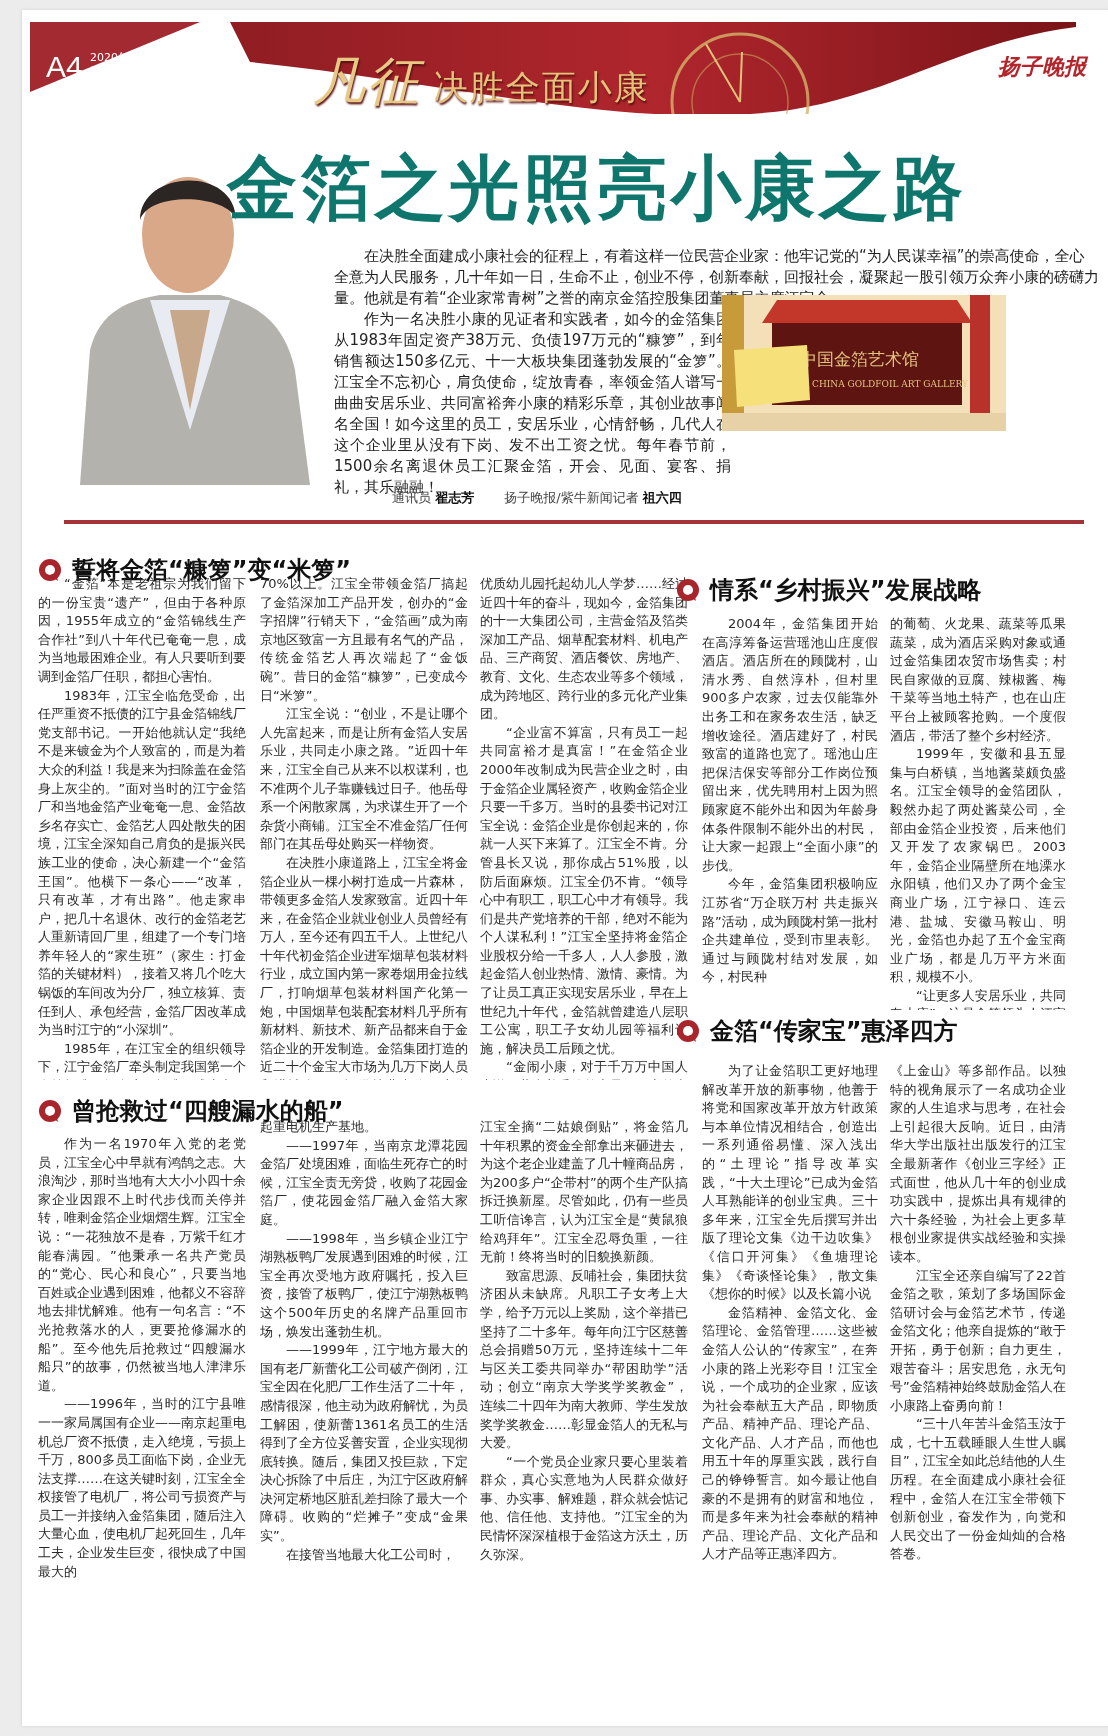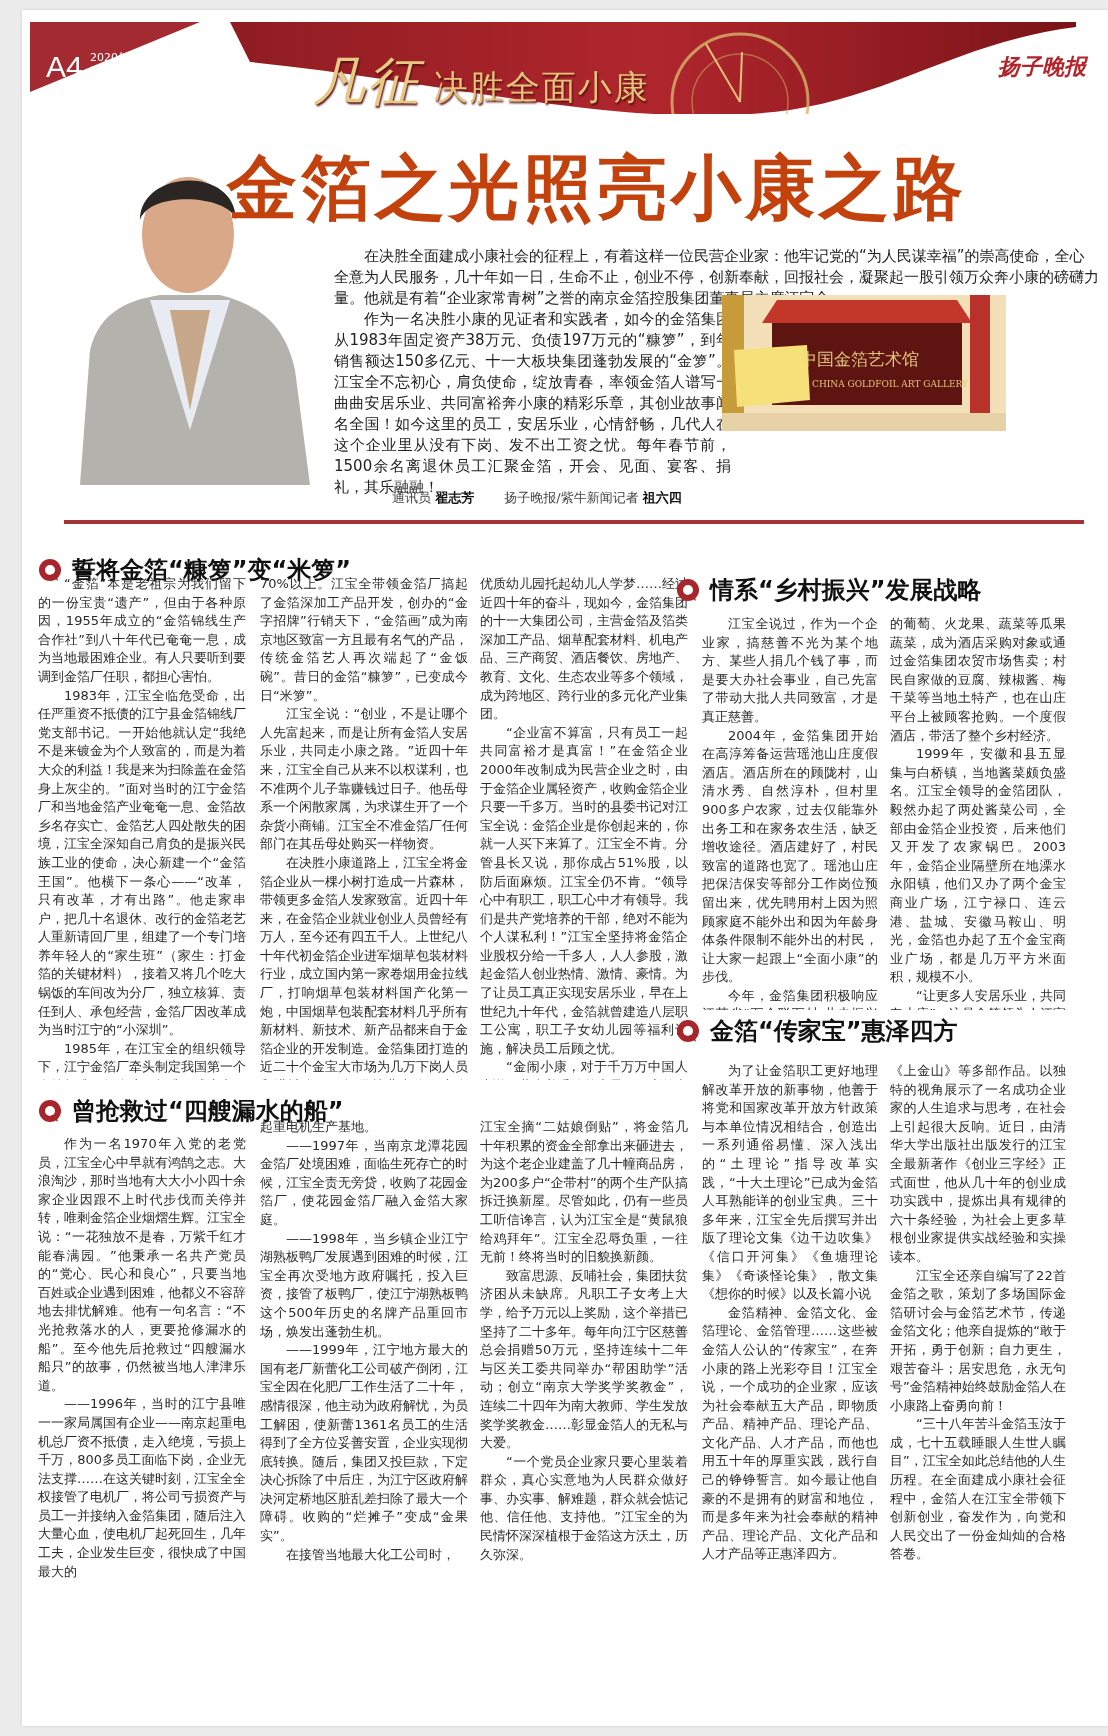--- a/index.html
+++ b/index.html
@@ -5,21 +5,21 @@
   html,body{margin:0;padding:0;}
   body{width:1108px;height:1736px;background:#ececec;position:relative;overflow:hidden;font-family:"DejaVu Sans",sans-serif;}
   .page{position:absolute;left:22px;top:10px;width:1086px;height:1716px;background:#fff;box-shadow:0 0 3px #ccc;}
   .banner{position:absolute;left:8px;top:12px;width:1046px;height:92px;}
   .banner svg{position:absolute;left:0;top:0;}
   .page-no{position:absolute;left:16px;top:28px;color:#fff;font-size:30px;font-family:"Liberation Sans",sans-serif;}
   .meta{position:absolute;left:60px;top:29px;color:#fff;font-size:11px;line-height:14px;font-family:"DejaVu Sans",sans-serif;}
   .slogan{position:absolute;left:283px;top:25px;color:#e4c27a;font-size:34px;font-family:"DejaVu Serif",serif;letter-spacing:2px;text-shadow:1px 2px 2px #5a1010;}
   .slogan .big{font-size:52px;font-style:italic;color:#e7c985;}
   .brand{position:absolute;right:-10px;top:30px;color:#b3242b;font-size:22px;font-family:"DejaVu Serif",serif;font-style:italic;font-weight:bold;}
-  .headline{position:absolute;left:205px;top:132px;font-size:70px;font-weight:bold;letter-spacing:4px;color:#c2410c;font-family:"DejaVu Sans",sans-serif;}
+  .headline{position:absolute;left:205px;top:132px;font-size:70px;font-weight:bold;letter-spacing:4px;color:#0f766e;font-family:"DejaVu Sans",sans-serif;}
   .portrait{position:absolute;left:38px;top:100px;width:262px;height:375px;}
   .lead{position:absolute;left:312px;top:236px;width:765px;font-size:15px;line-height:21px;color:#222;}
   .lead p{margin:0;text-indent:2em;}
   .lead2{position:absolute;left:312px;top:299px;width:397px;font-size:15px;line-height:21px;color:#222;text-align:justify;}
   .lead2 p{margin:0;text-indent:2em;}
   .byline{position:absolute;left:370px;top:479px;font-size:13px;color:#444;}
   .byline b{color:#111;margin-right:26px;margin-top:48px;}
   .photo{position:absolute;left:700px;top:285px;width:284px;height:144px;}
   .rule{position:absolute;left:42px;top:510px;width:1020px;height:4px;background:#a33337;}
   .sec-head{position:absolute;display:flex;align-items:center;font-size:24px;font-weight:bold;color:#111;}
@@ -130,21 +130,20 @@
 
   <div class="sec-head" style="left:654px;top:564px;">
     <svg class="sec-icon" viewBox="0 0 24 24">
         <circle cx="12" cy="12" r="11" fill="#a8252c"></circle>
         <circle cx="12" cy="12" r="5" fill="#fff"></circle>
         <path d="M12,17 L20,23 L18,15 Z" fill="#a8252c"></path>
       </svg>
     <span>情系“乡村振兴”发展战略</span>
   </div>
   <div class="col" style="left:680px;top:605px;width:176px;height:395px;">
-    <p>江宝全说过，作为一个企业家，搞慈善不光为某个地方、某些人捐几个钱了事，而是要大办社会事业，自己先富了带动大批人共同致富，才是真正慈善。</p>
     <p>2004年，金箔集团开始在高淳筹备运营瑶池山庄度假酒店。酒店所在的顾陇村，山清水秀、自然淳朴，但村里900多户农家，过去仅能靠外出务工和在家务农生活，缺乏增收途径。酒店建好了，村民致富的道路也宽了。瑶池山庄把保洁保安等部分工作岗位预留出来，优先聘用村上因为照顾家庭不能外出和因为年龄身体条件限制不能外出的村民，让大家一起跟上“全面小康”的步伐。</p>
     <p>今年，金箔集团积极响应江苏省“万企联万村 共走振兴路”活动，成为顾陇村第一批村企共建单位，受到市里表彰。通过与顾陇村结对发展，如今，村民种</p>
   </div>
   <div class="col" style="left:868px;top:605px;width:176px;height:395px;">
     <p class="cont">的葡萄、火龙果、蔬菜等瓜果蔬菜，成为酒店采购对象或通过金箔集团农贸市场售卖；村民自家做的豆腐、辣椒酱、梅干菜等当地土特产，也在山庄平台上被顾客抢购。一个度假酒店，带活了整个乡村经济。</p>
     <p>1999年，安徽和县五显集与白桥镇，当地酱菜颇负盛名。江宝全领导的金箔团队，毅然办起了两处酱菜公司，全部由金箔企业投资，后来他们又开发了农家锅巴。2003年，金箔企业隔壁所在地溧水永阳镇，他们又办了两个金宝商业广场，江宁禄口、连云港、盐城、安徽马鞍山、明光，金箔也办起了五个金宝商业广场，都是几万平方米面积，规模不小。</p>
     <p>“让更多人安居乐业，共同奔小康”。这是金箔领头人江宝全夙愿。他说：“古人曰先天下之忧而忧，后天下之乐而乐，更何况我们共产党人呢！”</p>
   </div>
 
   <div class="sec-head" style="left:16px;top:1085px;">

